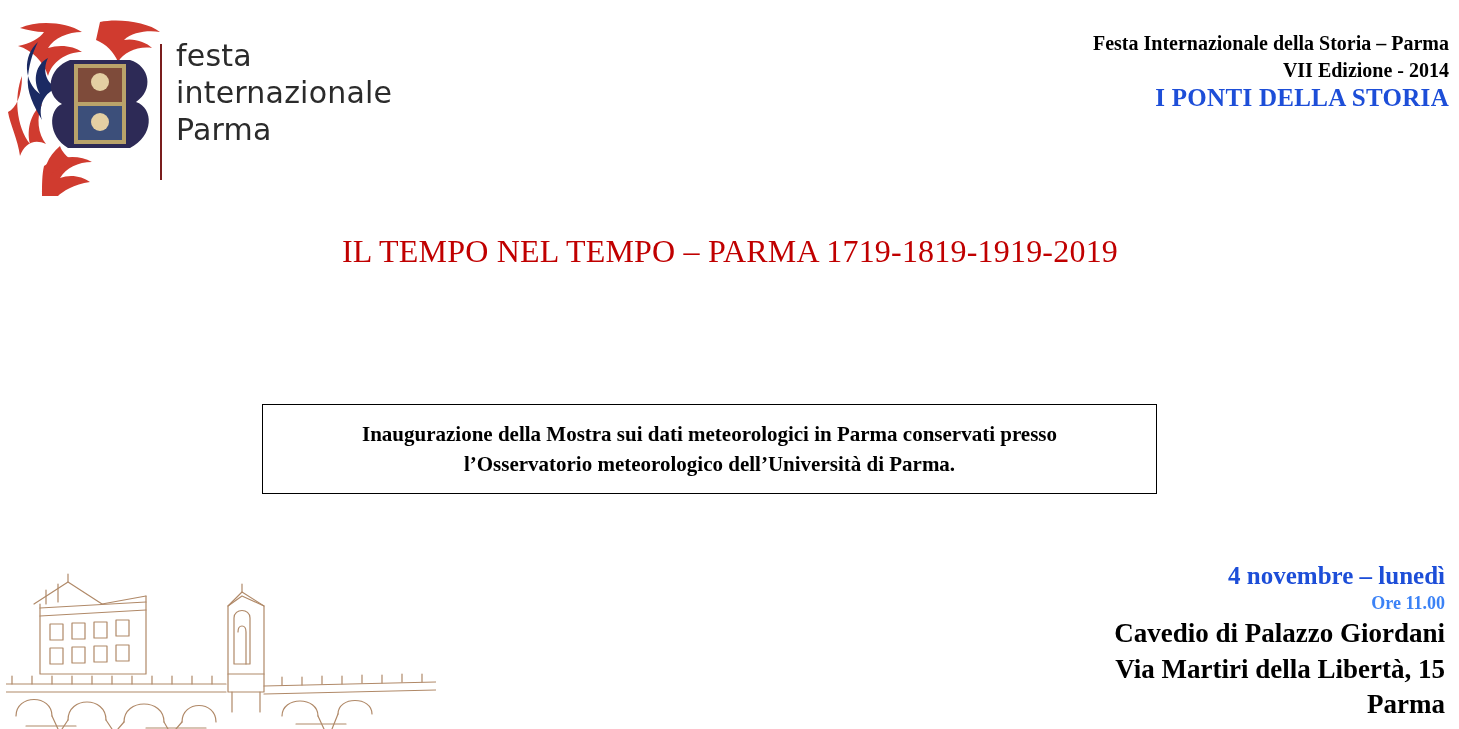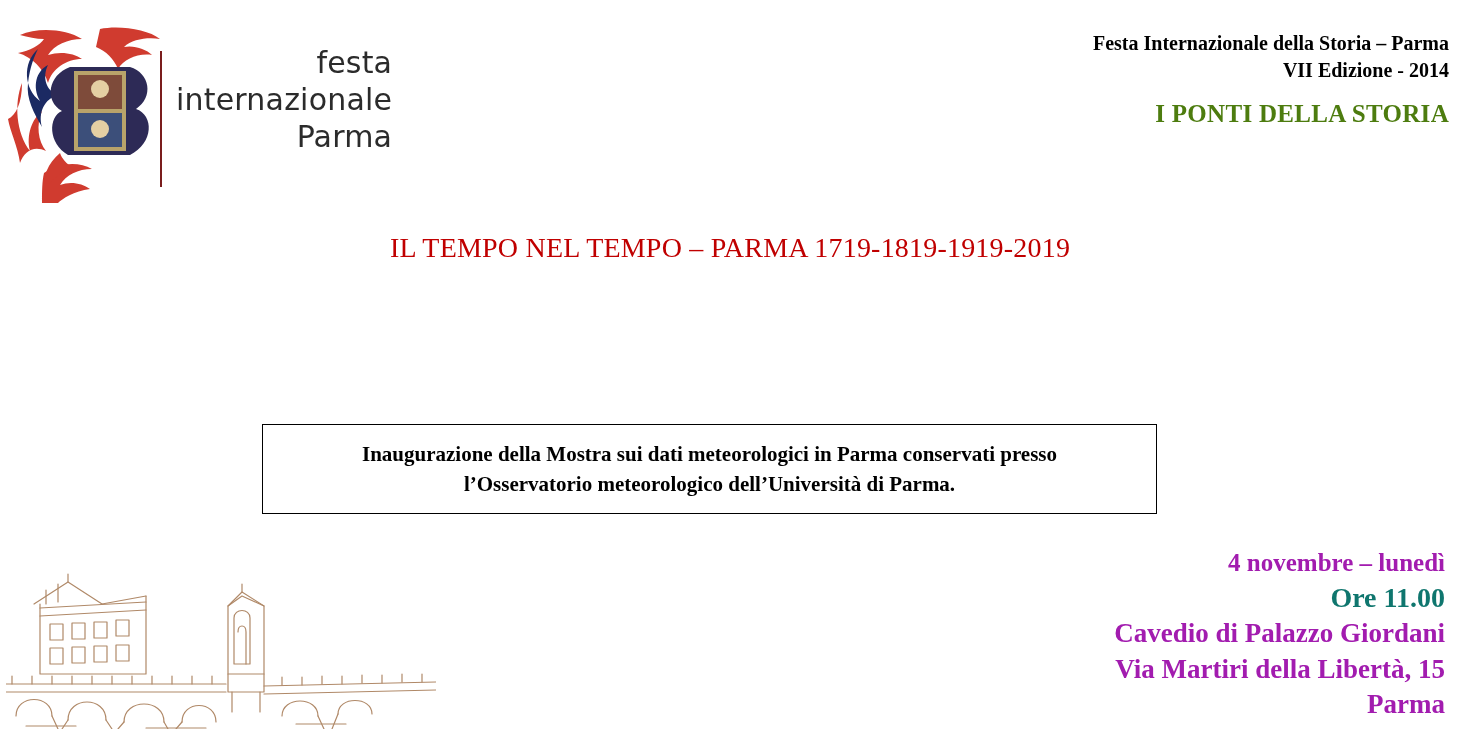--- a/index.html
+++ b/index.html
@@ -13,24 +13,23 @@
     font-family: "Liberation Serif", serif;
     color: #000000;
     position: relative;
     overflow: hidden;
   }
 
   
   .logo-block {
     position: absolute;
     left: 8px;
-    top: 23px;
+    top: 16px;
     width: 420px;
     height: 185px;
-    text-align: right;
   }
   .logo-mark {
     position: absolute;
     left: 0;
     top: 0;
     width: 160px;
     height: 180px;
   }
   .logo-divider {
     position: absolute;
@@ -62,43 +61,43 @@
   }
   .header-line {
     font-weight: bold;
     font-size: 20px;
     line-height: 1.35;
     color: #000;
   }
   .header-subtitle {
     font-weight: bold;
     font-size: 25px;
-    margin-top: 16px;
-    color: #4d7c0f;
+    margin-top: 0;
+    color: #1d4ed8;
     letter-spacing: 0.3px;
   }
 
   
   .main-title {
     position: absolute;
     left: 250px;
     top: 228px;
     width: 960px;
     text-align: center;
     color: #c00000;
-    font-size: 28px;
+    font-size: 32px;
     line-height: 1.45;
     letter-spacing: 0.2px;
   }
 
   
   .desc-box {
     position: absolute;
     left: 262px;
-    top: 424px;
+    top: 404px;
     width: 895px;
     height: 90px;
     border: 1.5px solid #000;
     box-sizing: border-box;
     display: flex;
     align-items: center;
     justify-content: center;
   }
   .desc-text {
     font-weight: bold;
@@ -110,33 +109,33 @@
 
   
   .event-info {
     position: absolute;
     right: 14px;
     bottom: 6px;
     width: 620px;
     text-align: right;
   }
   .event-date {
-    color: #a21caf;
+    color: #1d4ed8;
     font-weight: bold;
     font-size: 25px;
     line-height: 1.33;
   }
   .event-time {
-    color: #0f766e;
-    font-weight: bold;
-    font-size: 28px;
+    color: #3b82f6;
+    font-weight: bold;
+    font-size: 18px;
     line-height: 1.33;
   }
   .event-venue, .event-address, .event-city {
-    color: #a21caf;
+    color: #000000;
     font-weight: bold;
     font-size: 27px;
     line-height: 1.32;
   }
 
   
   .bridge-drawing {
     position: absolute;
     left: 6px;
     bottom: 0;

